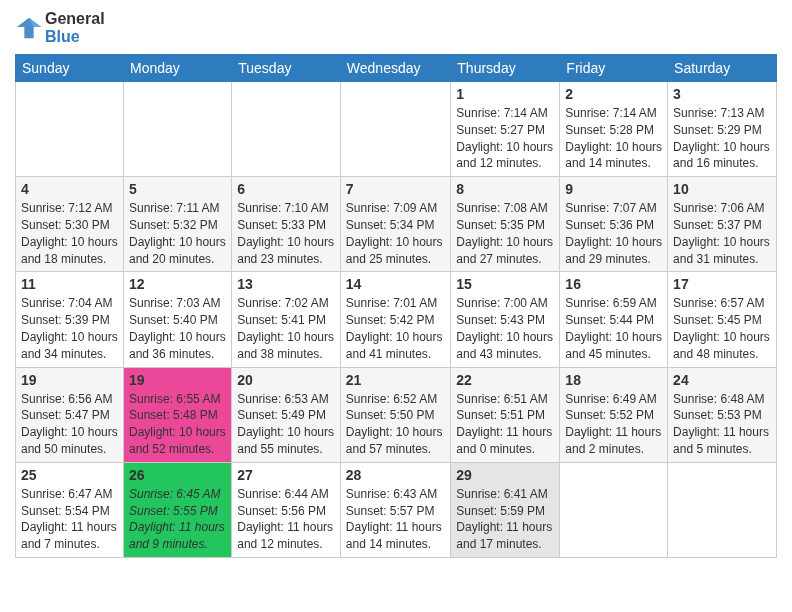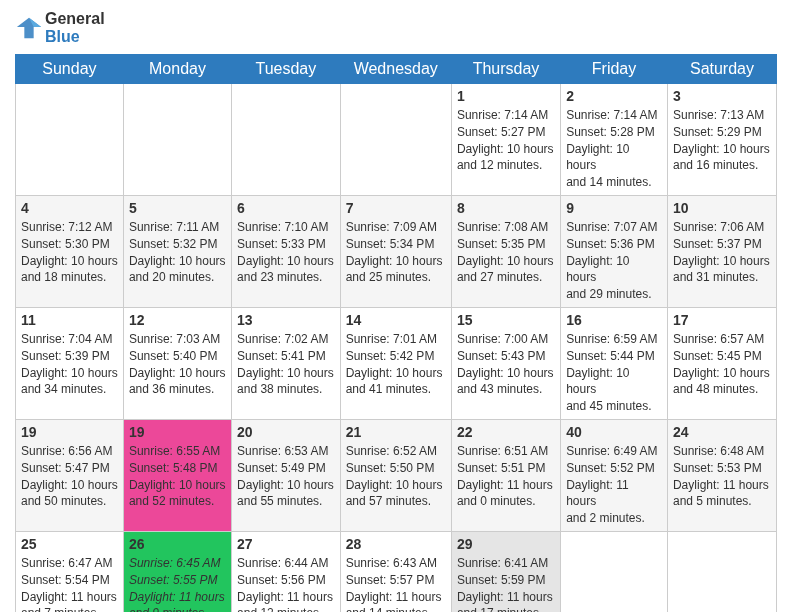--- a/index.html
+++ b/index.html
@@ -39,22 +39,22 @@
     }
     table {
       width: 100%;
       border-collapse: collapse;
       font-size: 11px;
     }
     th {
       background-color: #2e7bbe;
       color: #fff;
       padding: 5px 6px;
-      text-align: center;
-      font-size: 16px;
+      text-align: left;
+      font-size: 14px;
       font-weight: normal;
       border: 1px solid #2e7bbe;
     }
     td {
       border: 1px solid #ccc;
       vertical-align: top;
       padding: 4px 5px;
       height: 88px;
       width: 113px;
     }
@@ -273,21 +273,21 @@
 and 57 minutes.</div>
         </td>
         <td style="background: rgb(245, 245, 245);">
           <span class="day-number">22</span>
           <div class="cell-info" style="white-space: pre-line;">Sunrise: 6:51 AM
 Sunset: 5:51 PM
 Daylight: 11 hours
 and 0 minutes.</div>
         </td>
         <td style="background: rgb(245, 245, 245);">
-          <span class="day-number">40</span>
+          <span class="day-number">18</span>
           <div class="cell-info" style="white-space: pre-line;">Sunrise: 6:49 AM
 Sunset: 5:52 PM
 Daylight: 11 hours
 and 2 minutes.</div>
         </td>
         <td style="background: rgb(245, 245, 245);">
           <span class="day-number">24</span>
           <div class="cell-info" style="white-space: pre-line;">Sunrise: 6:48 AM
 Sunset: 5:53 PM
 Daylight: 11 hours

